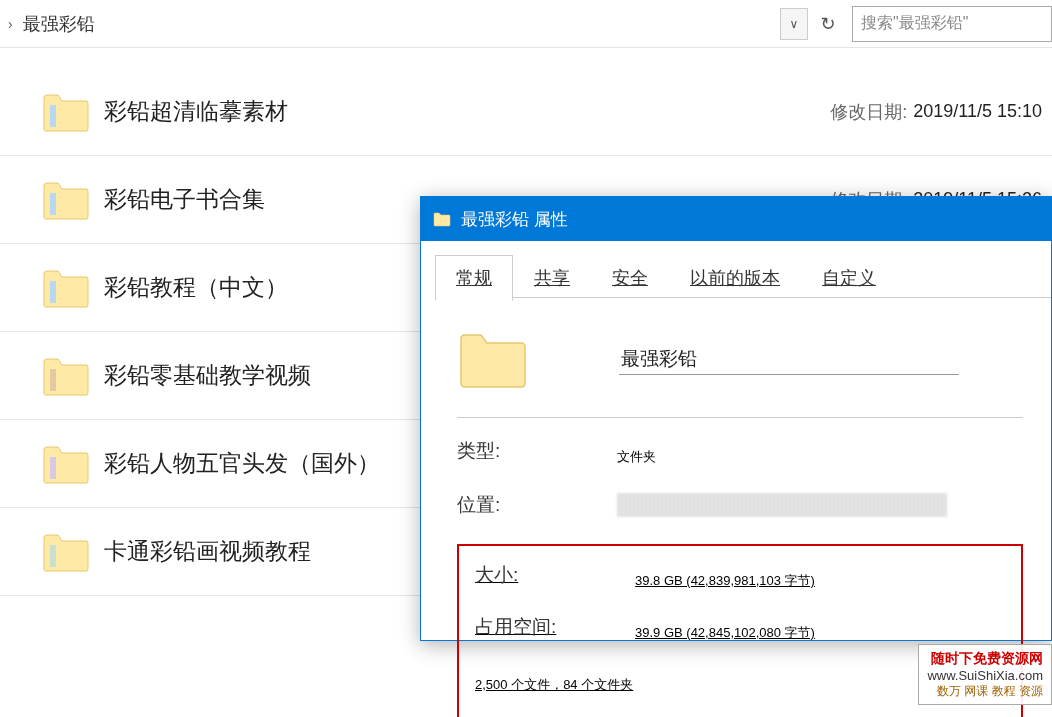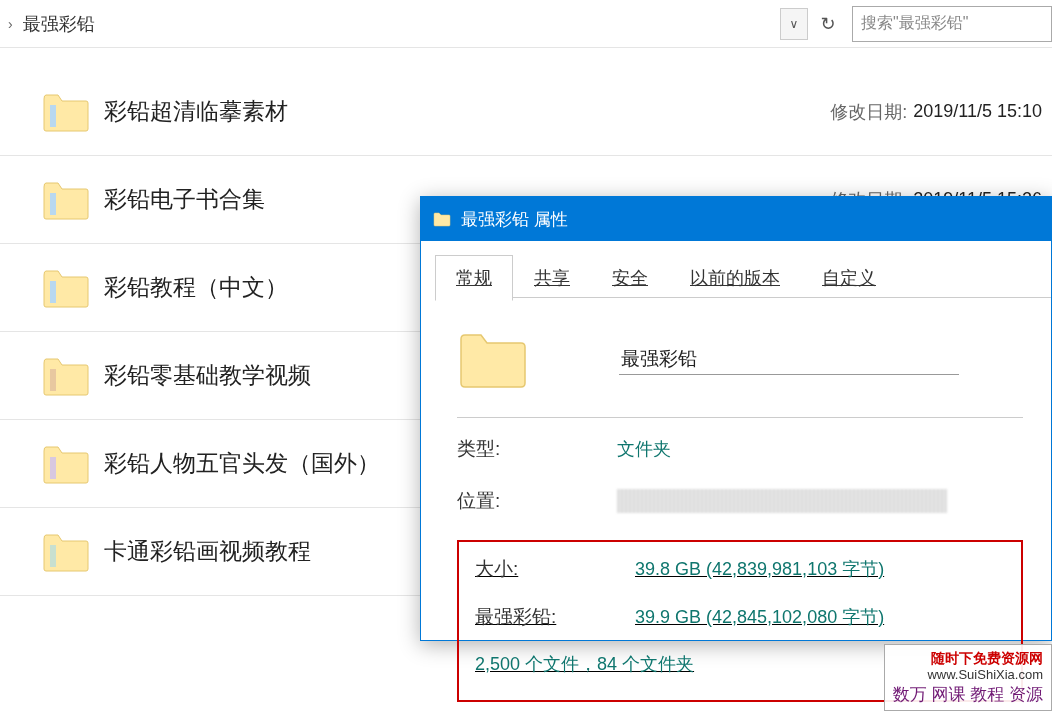--- a/index.html
+++ b/index.html
@@ -176,48 +176,49 @@
       display: flex;
       align-items: center;
       margin-bottom: 26px;
     }
     .prop-label {
       width: 160px;
       font-size: 19px;
       color: #333;
     }
     .prop-value {
-      font-size: 18px;
-      color: #0f766e;
+      font-size: 13px;
+      color: #000000;
+      margin-top: 12px;
     }
     .location-blur {
       width: 330px;
       height: 24px;
       background: repeating-linear-gradient(90deg, #ddd 0, #ddd 2px, #e5e5e5 2px, #e5e5e5 4px);
       filter: blur(1px);
     }
     .highlight-box {
       border: 2px solid #c00;
       padding: 14px 16px 2px 16px;
       margin-top: 4px;
     }
     .highlight-box .prop-row { margin-bottom: 22px; text-decoration: underline; }
     .watermark {
       position: absolute;
       right: 0;
-      bottom: 6px;
+      bottom: 12px;
       background: rgba(255,255,255,0.92);
       border: 1px solid #aaa;
       padding: 4px 8px;
       text-align: right;
       line-height: 1.3;
     }
     .watermark-line1 { font-size: 14px; color: #c00; font-weight: bold; }
     .watermark-line2 { font-size: 13px; color: #333; font-family: Arial; }
-    .watermark-line3 { font-size: 17px; color: #701a75; text-align: right; }
+    .watermark-line3 { font-size: 12px; color: #a16207; text-align: right; }
   </style>
 </head>
 <body>
 
 <div class="breadcrumb-bar">
   <span class="breadcrumb-arrow">›</span>
   <span class="breadcrumb-text">最强彩铅</span>
   <div class="breadcrumb-dropdown">
     <span>∨</span>
   </div>
@@ -328,21 +329,21 @@
       <span class="prop-label">位置:</span>
       <div class="location-blur"></div>
     </div>
 
     <div class="highlight-box">
       <div class="prop-row">
         <span class="prop-label">大小:</span>
         <span class="prop-value">39.8 GB (42,839,981,103 字节)</span>
       </div>
       <div class="prop-row">
-        <span class="prop-label">最强彩铅:</span>
+        <span class="prop-label">占用空间:</span>
         <span class="prop-value">39.9 GB (42,845,102,080 字节)</span>
       </div>
       <div class="prop-row">
         <span class="prop-value">2,500 个文件，84 个文件夹</span>
       </div>
     </div>
   </div>
 </div>
 
 <div class="watermark">

